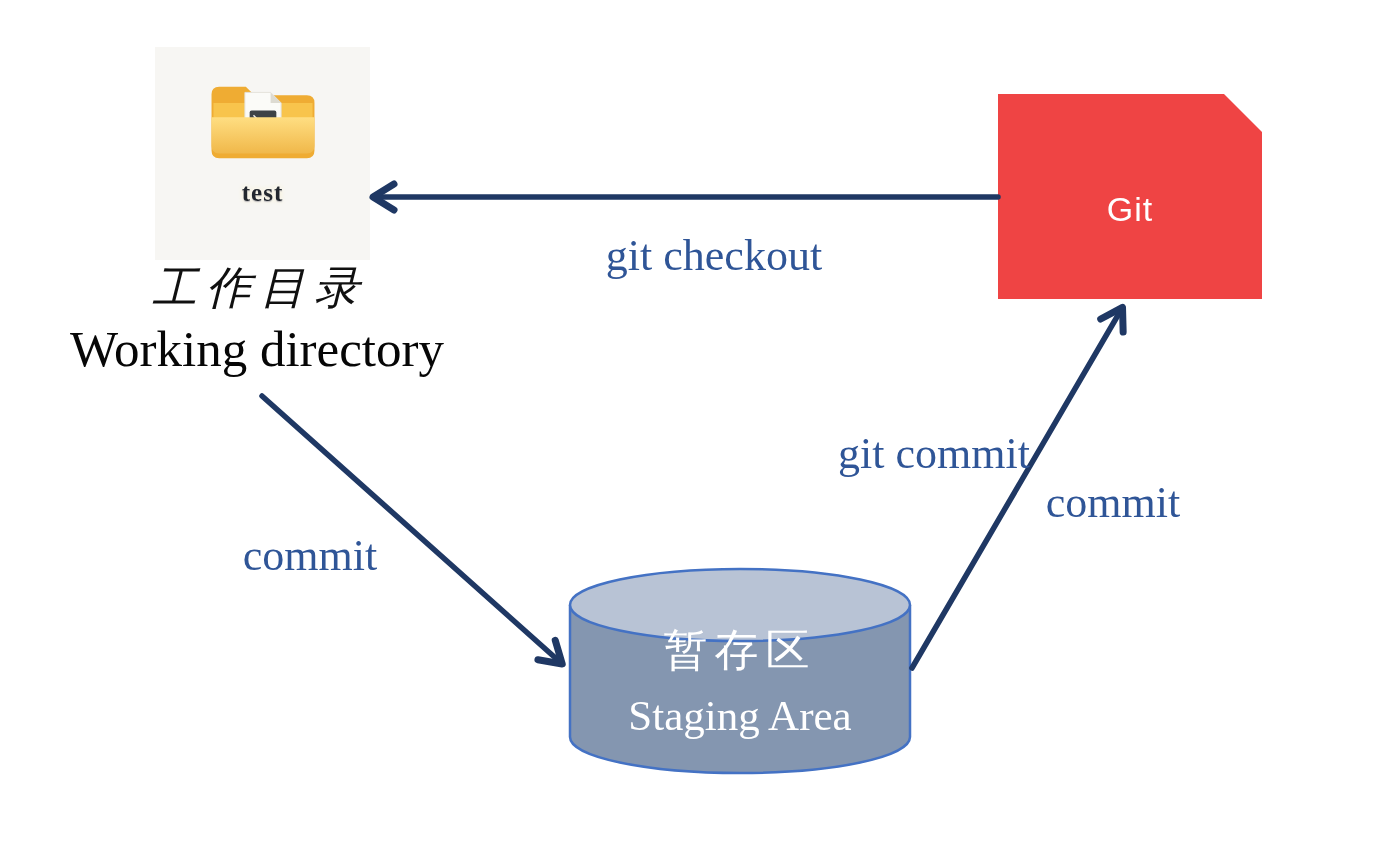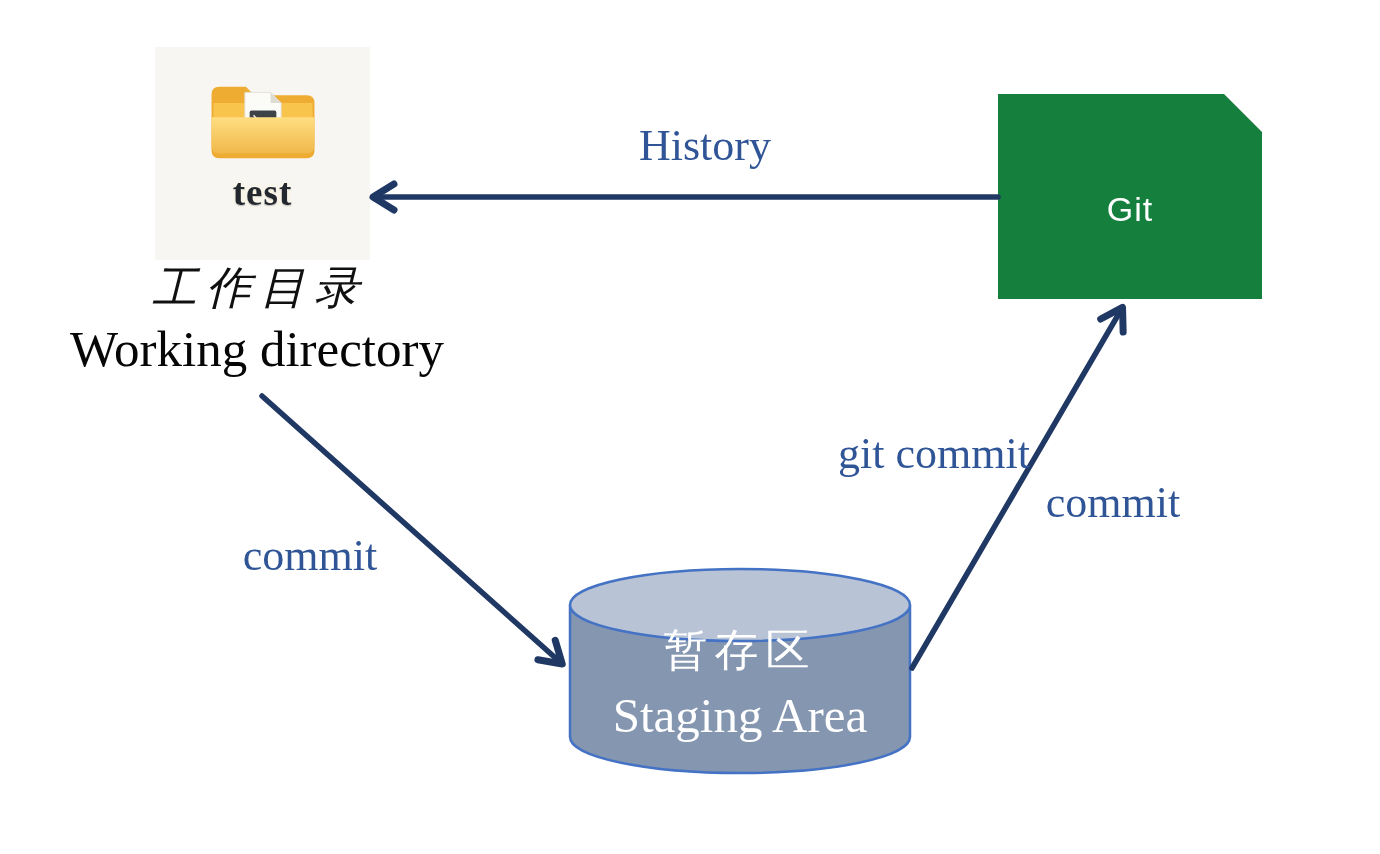--- a/index.html
+++ b/index.html
@@ -15,21 +15,22 @@
 
   
   .folder-tile {
     left: 155px; top: 47px;
     width: 215px; height: 213px;
     background: #f7f6f3;
     display: flex; flex-direction: column; align-items: center;
   }
   .folder-svg { margin-top: 24px; }
   .folder-caption {
-    font-size: 37px;
+    margin-top: 8px;
+    font-size: 25px;
     font-weight: 700;
     color: #23272e;
     letter-spacing: 1px;
     text-shadow: 0 0 2px #ffffff, 0 0 5px rgba(255,244,200,0.9), 0 1px 1px rgba(60,60,90,0.55);
   }
   .workdir-cn {
     left: 60px; top: 258px; width: 400px;
     font-size: 45px; color: #101010;
     letter-spacing: 9px;
     text-align: center; white-space: nowrap; font-style: italic;
@@ -37,42 +38,42 @@
   .workdir-en {
     left: 7px; top: 320px; width: 500px;
     font-size: 51px; color: #060606;
     text-align: center; white-space: nowrap;
   }
 
   
   .repo-box {
     left: 998px; top: 94px;
     width: 264px; height: 205px;
-    background: #15803d;
+    background: #ef4444;
     clip-path: polygon(0 0, 226px 0, 264px 38px, 264px 205px, 0 205px);
     display: flex; flex-direction: column; align-items: center; justify-content: center;
     padding-top: 26px; box-sizing: border-box;
   }
   .repo-line {
     font-family: "Liberation Sans", "DejaVu Sans", sans-serif;
     font-size: 34px; line-height: 59px;
     color: #ffffff; letter-spacing: 1px;
     text-align: center; white-space: nowrap;
   }
 
   
   .cylinder { left: 564px; top: 565px; width: 352px; height: 215px; }
   .cyl-cn {
     left: 570px; top: 625px; width: 340px;
     font-size: 44px; line-height: 52px; color: #ffffff;
     letter-spacing: 7px; text-align: center; white-space: nowrap;
   }
   .cyl-en {
     left: 570px; top: 690px; width: 340px;
-    font-size: 49px; line-height: 52px; color: #ffffff;
+    font-size: 43px; line-height: 52px; color: #ffffff;
     text-align: center; white-space: nowrap;
   }
 
   
   .edge-label {
     font-size: 44px; line-height: 52px;
     color: #2f5597;
     text-align: center; white-space: nowrap;
     width: 300px;
   }
@@ -128,18 +129,18 @@
     <defs>
       <marker id="chevron" viewBox="0 0 40 40" markerWidth="40" markerHeight="40" refX="28" refY="20" orient="auto" markerUnits="userSpaceOnUse">
         <path d="M10 7 L31 20 L10 33" fill="none" stroke="#1f3864" stroke-width="7" stroke-linecap="round" stroke-linejoin="round"></path>
       </marker>
     </defs>
     <path d="M998 197 L376 197" stroke="#1f3864" stroke-width="5.5" stroke-linecap="round" fill="none" marker-end="url(#chevron)"></path>
     <path d="M262 396 L560 662" stroke="#1f3864" stroke-width="5.5" stroke-linecap="round" fill="none" marker-end="url(#chevron)"></path>
     <path d="M912 668 L1121 310" stroke="#1f3864" stroke-width="5.5" stroke-linecap="round" fill="none" marker-end="url(#chevron)"></path>
   </svg>
 
-  <div class="abs edge-label lbl-history">History</div>
+  <div class="abs edge-label lbl-git-checkout">git checkout</div>
   <div class="abs edge-label lbl-commit-left">commit</div>
   <div class="abs edge-label lbl-git-commit">git commit</div>
   <div class="abs edge-label lbl-commit-right">commit</div>
 
 </div>
 
 </body></html>

